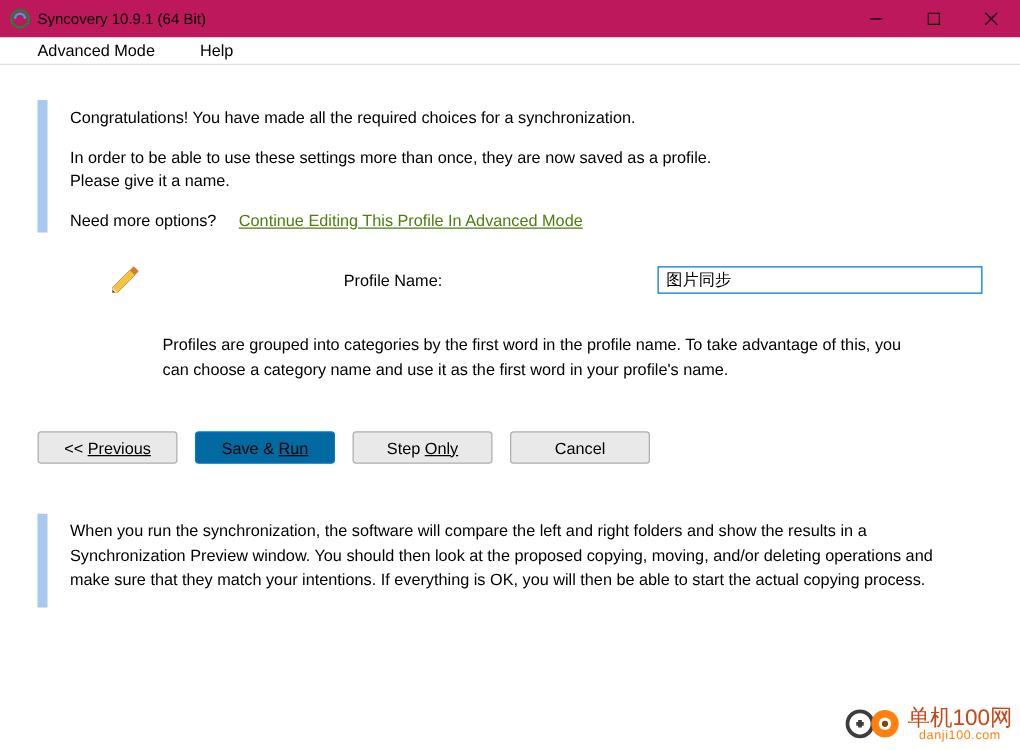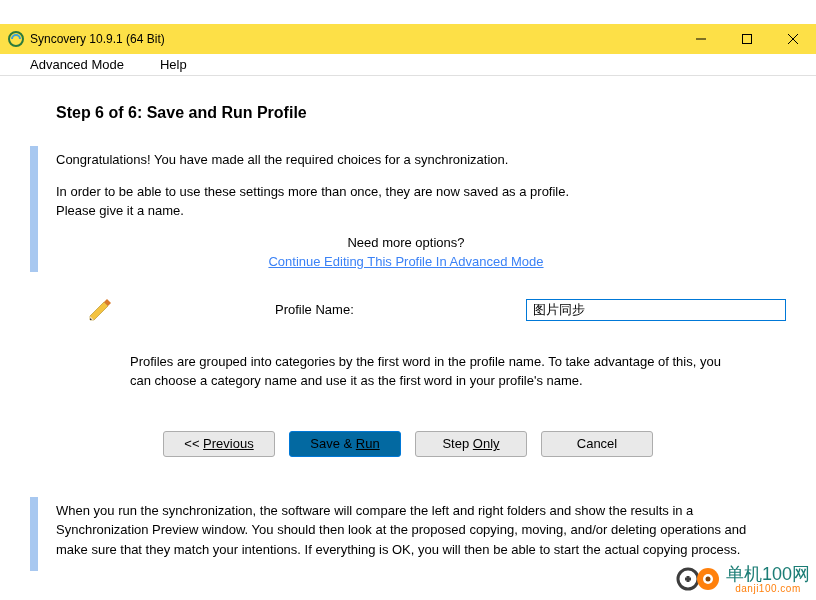--- a/index.html
+++ b/index.html
@@ -1,55 +1,55 @@
 <!DOCTYPE html>
 <html><head>
 <meta charset="utf-8">
 <style>
 * { box-sizing: border-box; margin: 0; padding: 0; }
 body { font-family: "Segoe UI", Tahoma, sans-serif; font-size: 13px; color: #000; background: #fff; width: 816px; height: 600px; overflow: hidden; position: relative; }
 
-.titlebar { height: 30px; background: #fde047; display: flex; align-items: center; padding-left: 8px; border-bottom: 1px solid transparent; margin-top: 24px; }
+.titlebar { height: 30px; background: #be185d; display: flex; align-items: center; padding-left: 8px; border-bottom: 1px solid transparent; }
 .titlebar .app-icon { width: 16px; height: 16px; margin-right: 6px; }
 .titlebar .title { font-size: 12px; color: #000; flex: 1; }
 .titlebar .win-controls { display: flex; }
 .titlebar .win-btn { width: 46px; height: 30px; display: flex; align-items: center; justify-content: center; cursor: pointer; }
 
 .menubar { height: 22px; background: #fff; display: flex; align-items: center; padding-left: 6px; border-bottom: 1px solid #e0e0e0; gap: 4px; }
 .menubar .menu-item { padding: 2px 8px; font-size: 13px; cursor: pointer; margin-left: 16px; }
 
 .content { padding: 28px 30px 20px 30px; }
 
 .step-header { margin-left: 26px; margin-bottom: 24px; }
 .step-header .step-title { font-size: 16px; font-weight: bold; }
 
 .section { display: flex; margin-bottom: 18px; }
 .section .bar { width: 8px; background: #a8c8f0; margin-right: 18px; flex-shrink: 0; }
 .section .body { flex: 1; padding-top: 4px; padding-right: 30px; line-height: 1.5; font-size: 13px; }
 
 .body p { margin-bottom: 12px; }
 .body p.tight { margin-bottom: 0; }
 
-.options-row { display: flex; align-items: center; margin-top: 2px; flex-direction: column; }
-.link { color: #3b82f6; text-decoration: underline; cursor: pointer; font-size: 13px; }
+.options-row { display: flex; align-items: center; gap: 18px; margin-top: 2px; }
+.link { color: #4d7c0f; text-decoration: underline; cursor: pointer; font-size: 13px; }
 
 .profile-row { display: flex; align-items: center; margin: 24px 0 18px 56px; gap: 20px; justify-content: space-between; }
 .pencil-icon { width: 28px; height: 28px; }
 .profile-label { font-size: 13px; min-width: 90px; }
 .profile-input { width: 260px; height: 22px; border: 1px solid #0078d7; padding: 2px 6px; font-size: 13px; font-family: inherit; outline: none; }
 
 .hint-block { margin-left: 100px; margin-right: 50px; font-size: 13px; line-height: 1.5; margin-bottom: 40px; margin-top: 28px; }
 
-.button-row { display: flex; justify-content: center; gap: 14px; margin-bottom: 40px; }
+.button-row { display: flex; gap: 14px; margin-bottom: 40px; }
 .btn { min-width: 112px; height: 26px; border: 1px solid #adadad; background: #e9e9e9; border-radius: 3px; font-size: 13px; cursor: pointer; padding: 0 12px; }
 .btn.primary { background: #0369a1; border-color: #0078d7; }
 .btn .ul { text-decoration: underline; }
 
 .watermark { position: absolute; right: 6px; bottom: 6px; display: flex; align-items: center; gap: 6px; opacity: 0.95; }
-.watermark .wm-text { font-size: 18px; font-weight: 500; color: #0f766e; line-height: 1; }
+.watermark .wm-text { font-size: 18px; font-weight: 500; color: #c2410c; line-height: 1; }
 .watermark .wm-sub { font-size: 10px; color: #ff7a00; display: block; letter-spacing: 0.5px; text-align: center; }
 </style>
 </head>
 <body>
 
 <div class="titlebar">
   <span class="app-icon">
     <svg viewBox="0 0 16 16" width="16" height="16">
       <circle cx="8" cy="8" r="7" fill="none" stroke="#2a7a3c" stroke-width="2"></circle>
       <path d="M4 8 A4 4 0 0 1 12 8" fill="none" stroke="#3aa0d8" stroke-width="2"></path>
@@ -76,23 +76,20 @@
   </div>
 </div>
 
 <div class="menubar">
   <span class="menu-item">Advanced Mode</span>
   <span class="menu-item">Help</span>
 </div>
 
 <div class="content">
 
-  <div class="step-header">
-    <div class="step-title">Step 6 of 6: Save and Run Profile</div>
-  </div>
 
   <div class="section">
     <div class="bar"></div>
     <div class="body">
       <p>Congratulations! You have made all the required choices for a synchronization.</p>
       <p class="tight">In order to be able to use these settings more than once, they are now saved as a profile.</p>
       <p>Please give it a name.</p>
       <div class="options-row">
         <span>Need more options?</span>
         <span class="link">Continue Editing This Profile In Advanced Mode</span>

